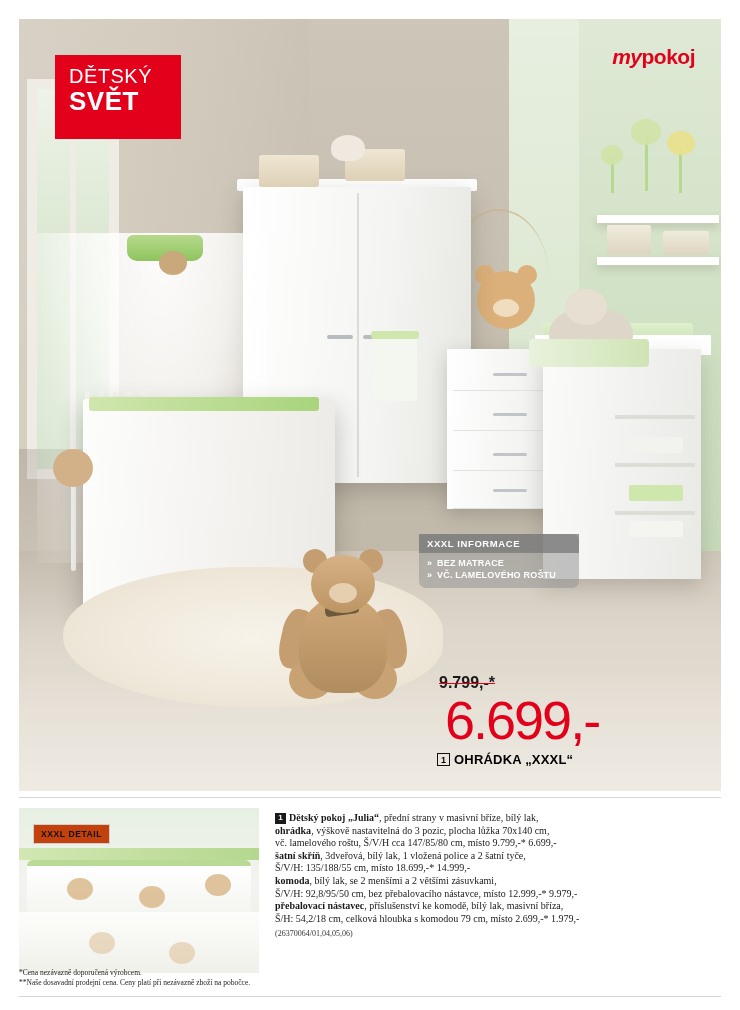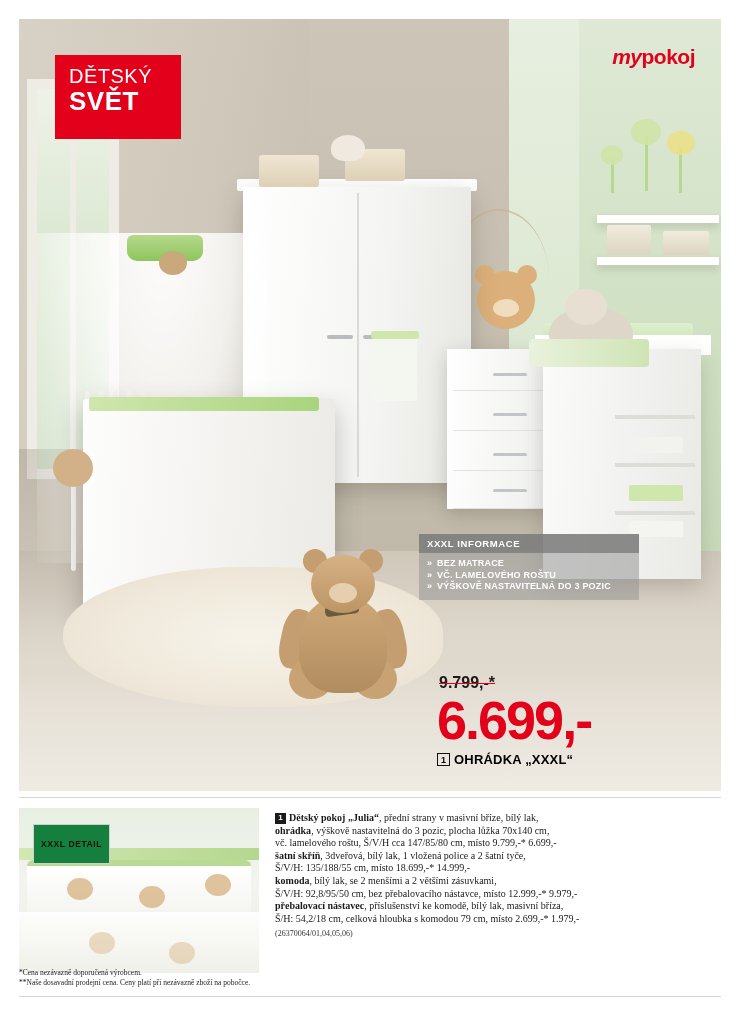--- a/index.html
+++ b/index.html
@@ -216,23 +216,24 @@
   .detsky-svet .l1 { font-size: 20px; letter-spacing: .5px; font-weight: 400; line-height: 22px; }
   .detsky-svet .l2 { font-size: 26px; font-weight: 700; line-height: 28px; letter-spacing: .5px; }
 
   .mybaby {
     position: absolute; right: 26px; top: 26px;
     color: #e2001a; font-weight: 800; font-size: 21px; letter-spacing: -0.5px;
   }
   .mybaby .my { font-style: italic; }
 
   .info-box {
-    position: absolute; left: 400px; top: 515px; width: 220px;
+    position: absolute; left: 400px; top: 515px; width: 160px;
     background: rgba(150,150,150,0.55);
     color: #ffffff;
+    border-radius: 7px;
   }
   .info-box .ib-head {
     background: rgba(120,120,120,0.75);
     font-size: 9.5px; font-weight: 700; letter-spacing: .6px;
     padding: 4px 8px;
   }
   .info-box ul { margin: 0; padding: 5px 8px 7px 8px; list-style: none; }
   .info-box li {
     font-size: 9px; font-weight: 700; letter-spacing: .2px; line-height: 11.5px;
     padding-left: 10px; position: relative;
@@ -244,22 +245,23 @@
   
   .price-zone { position: absolute; left: 418px; top: 655px; width: 290px; }
   .old-price {
     font-size: 16px; color: #1a1a1a; font-weight: 700;
     text-decoration: line-through;
     text-decoration-color: #e2001a;
     margin-left: 2px;
   }
   .price-row { display: flex; align-items: flex-start; margin-top: 2px; }
   .big-price {
-    color: #e2001a; font-size: 54px; font-weight: 700; line-height: 52px;
+    color: #e2001a; font-size: 54px; font-weight: 400; line-height: 52px;
     letter-spacing: -2px;
+    margin-left: 8px;
   }
   .save-badge {
     background: #e2001a; color: #fff; margin-left: 10px; margin-top: 2px;
     padding: 2px 7px 4px 7px; text-align: center;
   }
   .save-badge .s1 { font-size: 11px; font-weight: 700; letter-spacing: .3px; line-height: 13px; }
   .save-badge .s2 { font-size: 25px; font-weight: 800; line-height: 25px; }
   .item-line { margin-top: 6px; display: flex; align-items: center; }
   .item-num {
     border: 1px solid #111; width: 13px; height: 13px; font-size: 9px;
@@ -291,23 +293,23 @@
     position:absolute; width: 26px; height: 22px; background:#d9b98c; border-radius:50%;
     opacity:.85;
   }
   .detail-photo .greenband {
     position:absolute; left:0; top: 40px; width: 240px; height: 12px;
     background: linear-gradient(90deg,#cfe6ad,#aed484);
     opacity:.9;
   }
   .xxxl-detail {
     position: absolute; left: 33px; top: 824px;
-    background: #15803d; color: #111;
+    background: #c2410c; color: #111;
     font-size: 8.5px; font-weight: 700; letter-spacing: .6px;
-    padding: 14px 7px; border: 1px solid #cfcfcf;
+    padding: 4px 7px; border: 1px solid #cfcfcf;
   }
 
   .desc {
     position: absolute; left: 275px; top: 812px; width: 440px;
     font-family: "Liberation Serif", serif;
     font-size: 10px; line-height: 12.6px; color: #1a1a1a;
   }
   .desc .num {
     display: inline-flex; align-items: center; justify-content: center;
     width: 11px; height: 11px; background: #1a1a1a; color: #fff;
@@ -426,21 +428,20 @@
         <div class="ear r"></div>
       <div class="head"></div>
       <div class="muz"></div>
     </div>
 
     <div class="info-box">
       <div class="ib-head">XXXL INFORMACE</div>
       <ul>
         <li>BEZ MATRACE</li>
         <li>VČ. LAMELOVÉHO ROŠTU</li>
-        <li>VÝŠKOVĚ NASTAVITELNÁ DO 3 POZIC</li>
       </ul>
     </div>
 
     <div class="price-zone">
       <div class="old-price">9.799,-*</div>
       <div class="price-row">
         <div class="big-price">6.699,-</div>
       </div>
       <div class="item-line">
         <span class="item-num">1</span>

